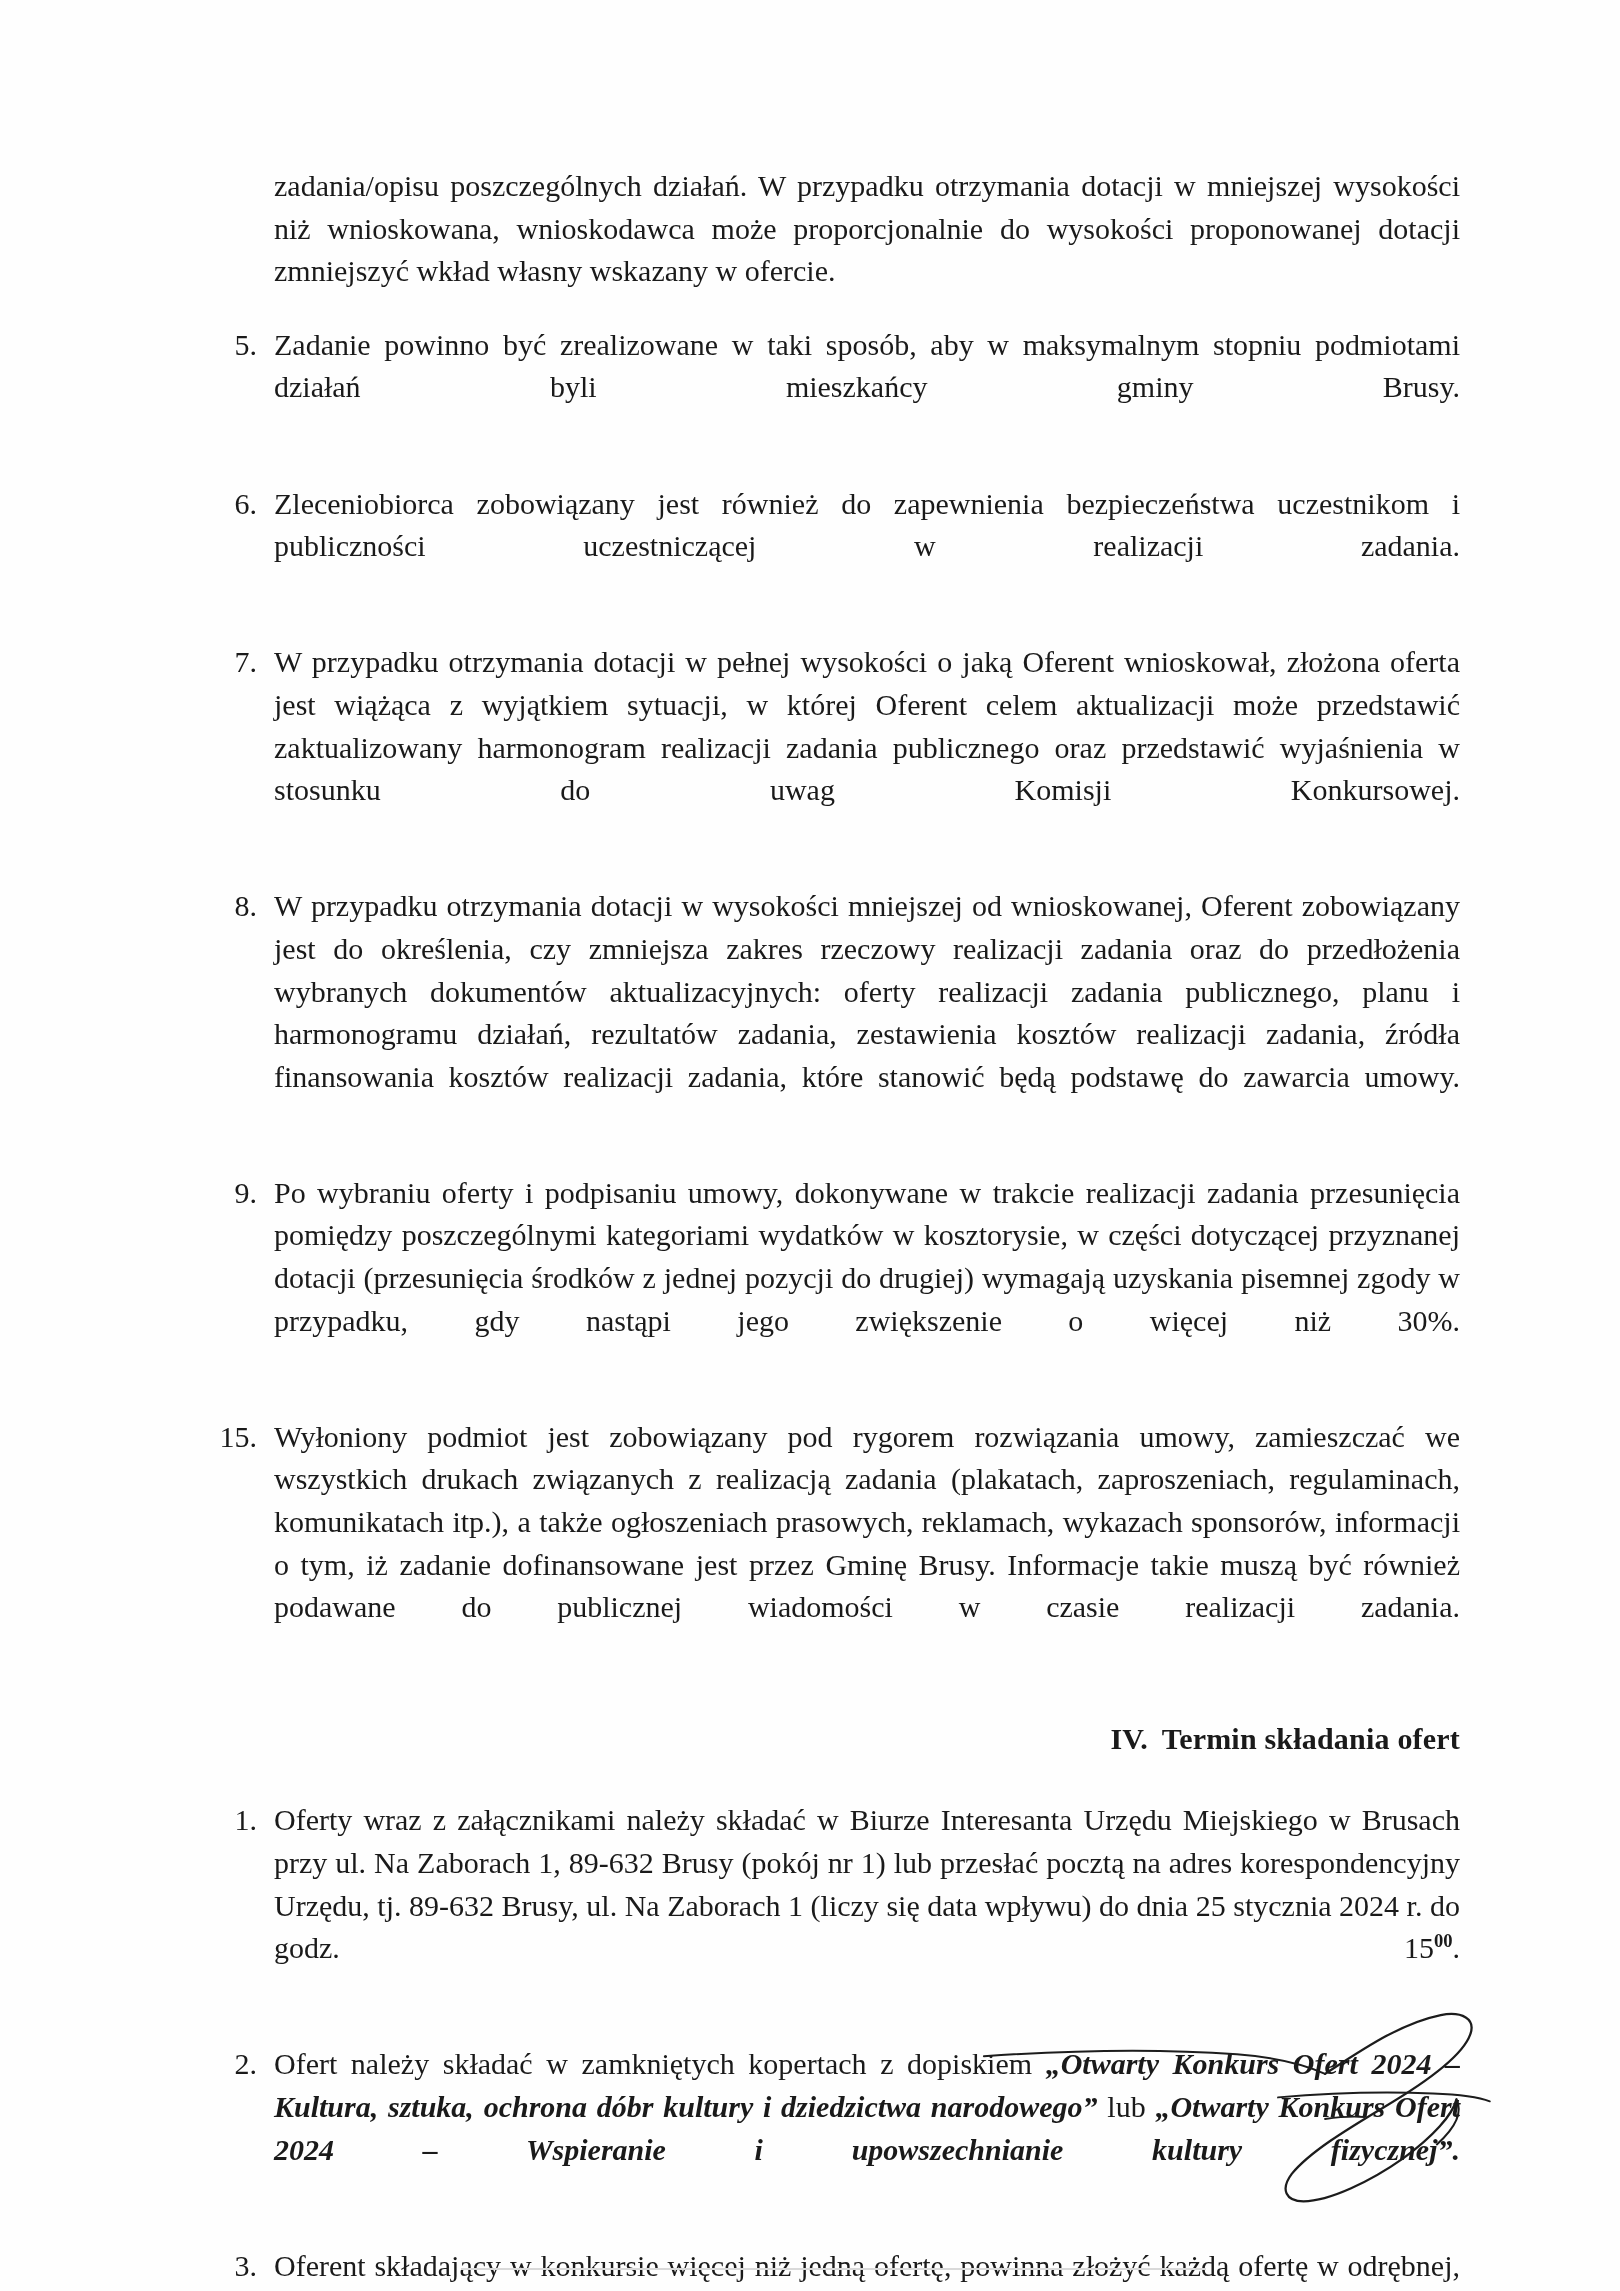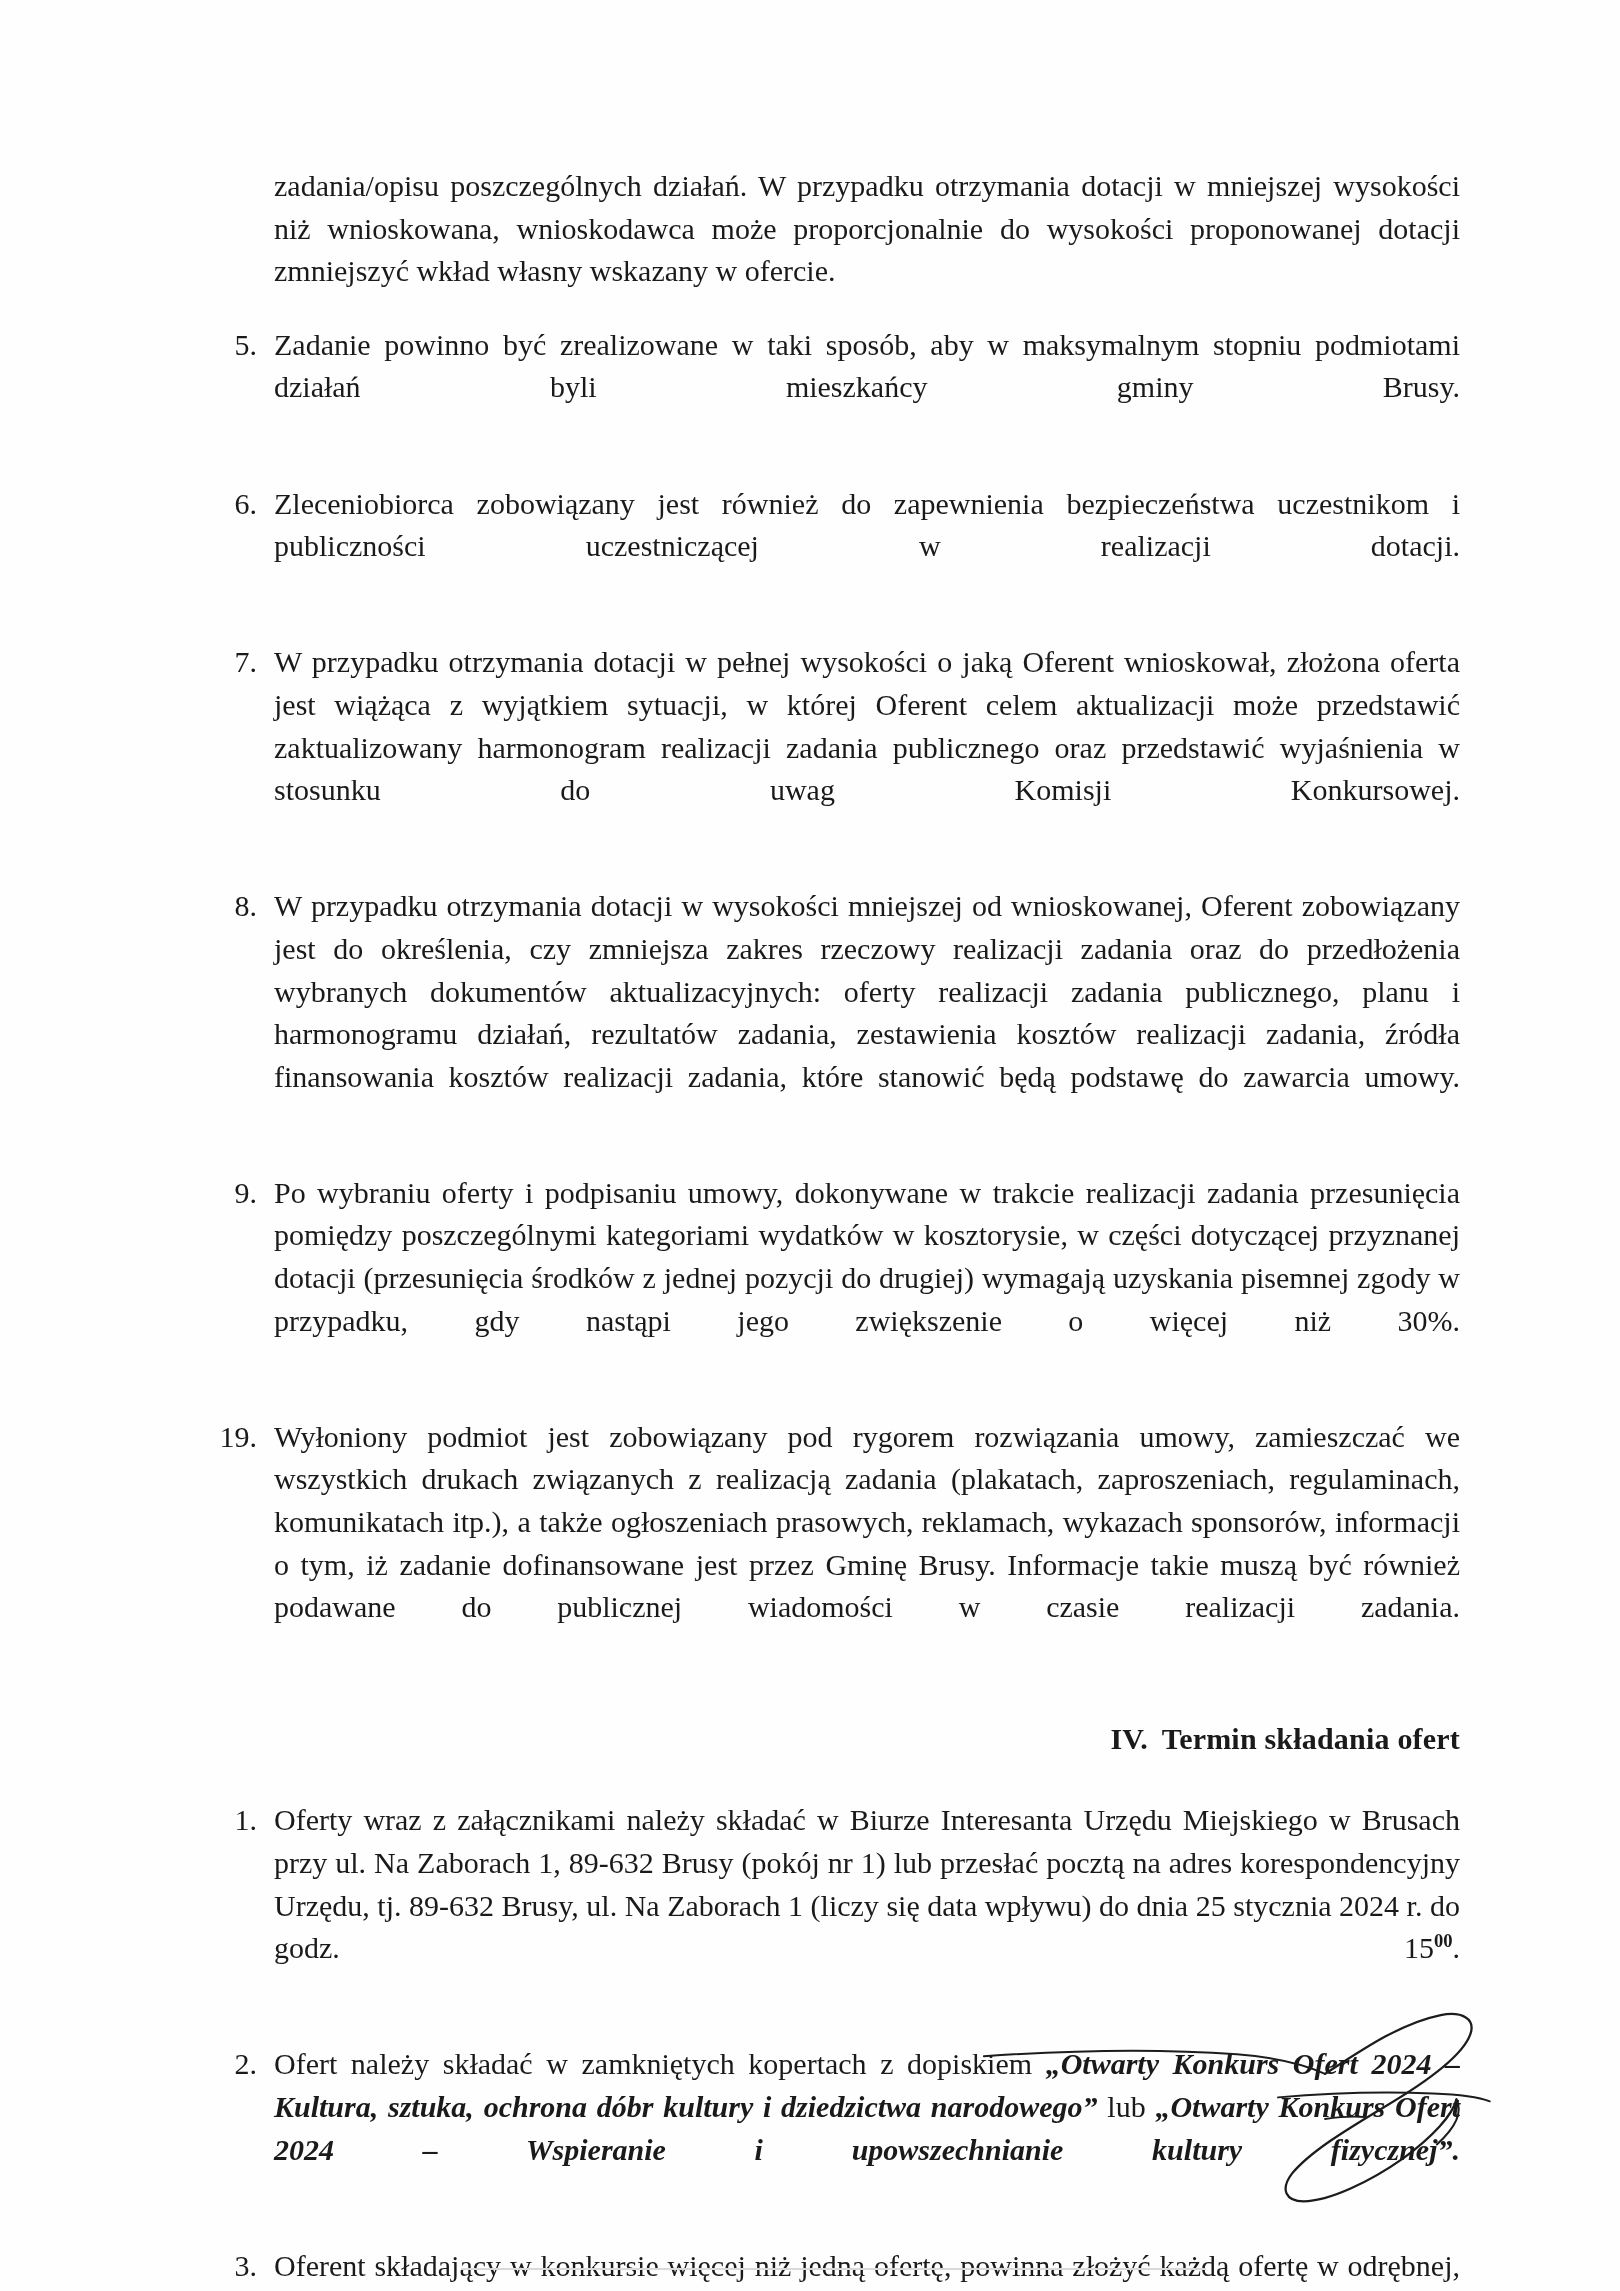--- a/index.html
+++ b/index.html
@@ -129,40 +129,40 @@
 
     <ol class="doc-list">
 
       <li>
         <span class="num">5.</span>
         <span class="txt">Zadanie powinno być zrealizowane w taki sposób, aby w maksymalnym stopniu podmiotami działań byli mieszkańcy gminy Brusy.</span>
       </li>
 
       <li>
         <span class="num">6.</span>
-        <span class="txt">Zleceniobiorca zobowiązany jest również do zapewnienia bezpieczeństwa uczestnikom i publiczności uczestniczącej w realizacji dotacji.</span>
+        <span class="txt">Zleceniobiorca zobowiązany jest również do zapewnienia bezpieczeństwa uczestnikom i publiczności uczestniczącej w realizacji zadania.</span>
       </li>
 
       <li>
         <span class="num">7.</span>
         <span class="txt">W przypadku otrzymania dotacji w pełnej wysokości o jaką Oferent wnioskował, złożona oferta jest wiążąca z wyjątkiem sytuacji, w której Oferent celem aktualizacji może przedstawić zaktualizowany harmonogram realizacji zadania publicznego oraz przedstawić wyjaśnienia w stosunku do uwag Komisji Konkursowej.</span>
       </li>
 
       <li>
         <span class="num">8.</span>
         <span class="txt">W przypadku otrzymania dotacji w wysokości mniejszej od wnioskowanej, Oferent zobowiązany jest do określenia, czy zmniejsza zakres rzeczowy realizacji zadania oraz do przedłożenia wybranych dokumentów aktualizacyjnych: oferty realizacji zadania publicznego, planu i harmonogramu działań, rezultatów zadania, zestawienia kosztów realizacji zadania, źródła finansowania kosztów realizacji zadania, które stanowić będą podstawę do zawarcia umowy.</span>
       </li>
 
       <li>
         <span class="num">9.</span>
         <span class="txt">Po wybraniu oferty i podpisaniu umowy, dokonywane w trakcie realizacji zadania przesunięcia pomiędzy poszczególnymi kategoriami wydatków w kosztorysie, w części dotyczącej przyznanej dotacji (przesunięcia środków  z jednej pozycji do drugiej) wymagają uzyskania pisemnej zgody w przypadku, gdy nastąpi jego zwiększenie o więcej niż 30%.</span>
       </li>
 
       <li>
-        <span class="num">19.</span>
+        <span class="num">15.</span>
         <span class="txt"><span>Wyłoniony podmiot jest zobowiązany pod rygorem rozwiązania umowy, zamieszczać we wszystkich drukach związanych z realizacją zadania (plakatach, zaproszeniach, regulaminach, komunikatach itp.), a także ogłoszeniach prasowych, reklamach, wykazach sponsorów, informacji o tym, iż zadanie dofinansowane jest przez Gminę </span><b>Brusy.</b><span> Informacje takie muszą być również podawane do publicznej wiadomości w czasie realizacji zadania.</span></span>
       </li>
 
 
     </ol>
 
     <h2 class="section-head">
       <span class="sec-num">IV.</span><span>Termin składania ofert</span>
     </h2>
 

